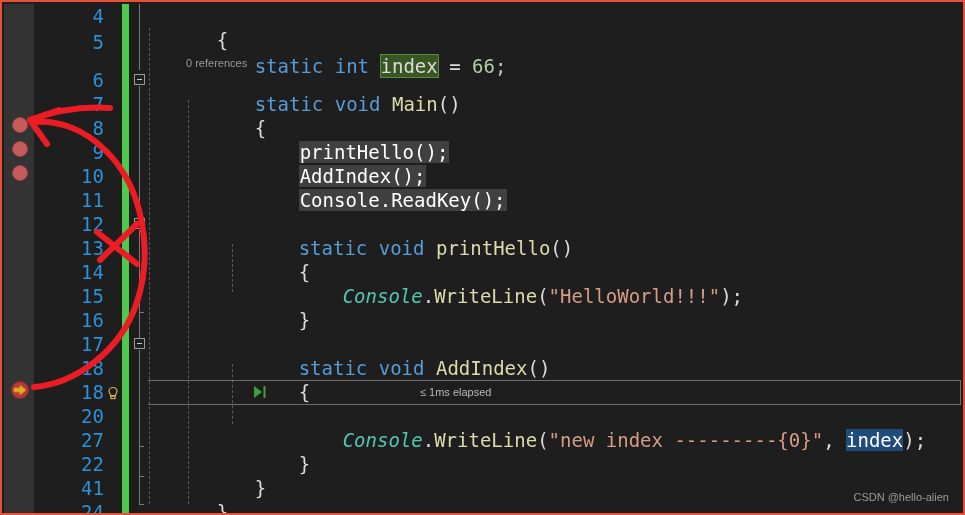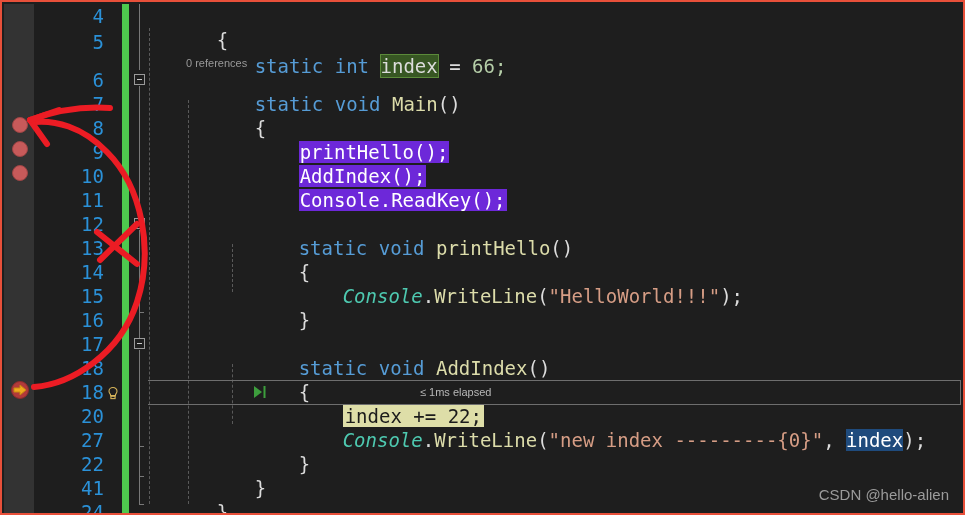--- a/index.html
+++ b/index.html
@@ -121,21 +121,21 @@
   .type    { color: #4ec9b0; font-style: italic; }
   .method  { color: #dcdcaa; }
   .str     { color: #d69d85; }
   .num     { color: #b5cea8; }
   .punct   { color: #dcdcdc; }
   .brace   { color: #dcdcdc; }
   .op      { color: #dcdcdc; }
 
   
   .bp-line-hl {
-    background: #6d28d9;
+    background: #404040;
     color: #ffffff;
     padding: 0 1px;
     text-align: center;
   }
 
   
   .ref-hl {
     background: #375623;
     outline: 1px solid #5b8a3a;
     color: #dcdcdc;
@@ -186,21 +186,21 @@
     position: absolute; left: 0; top: 0;
     width: 965px; height: 515px;
     pointer-events: none;
   }
 
   
   #watermark {
     position: absolute;
     right: 14px; bottom: 10px;
     font-family: "Liberation Sans", sans-serif;
-    font-size: 15px;
+    font-size: 11px;
     color: #9b9b9b;
   }
 </style>
 </head>
 <body>
 
 <div id="editor-window">
 
   <div id="breakpoint-gutter">
     <div class="bp-dot" style="top:113px"></div>
@@ -327,23 +327,20 @@
 
     <div id="exec-row" style="top:376px"></div>
 
     <div id="step-arrow" style="top:378px; left:104px">
       <svg width="16" height="20" viewBox="0 0 16 20" aria-hidden="true">
         <path d="M2 4 L10 10 L2 16 Z" fill="#3d9e3d"></path>
         <rect x="11.5" y="4" width="2" height="12" fill="#3d9e3d"></rect>
       </svg>
     </div>
 
-    <div class="code-line" style="top:376px; left:126px">
-      <span class="exec-hl"><span>index</span> <span>+=</span> <span>22</span><span>;</span></span>
-    </div>
 
     <div id="elapsed-badge" style="top:376px; left:272px">≤ 1ms elapsed</div>
 
     <div class="code-line" style="top:400px; left:126px">
       <span class="type">Console</span><span class="punct">.</span><span class="method">WriteLine</span><span class="punct">(</span><span class="str">"new index ---------{0}"</span><span class="punct">, </span><span class="sel-hl">index</span><span class="punct">);</span>
     </div>
 
     <div class="code-line" style="top:424px; left:82px">
       <span class="brace">}</span>
     </div>

